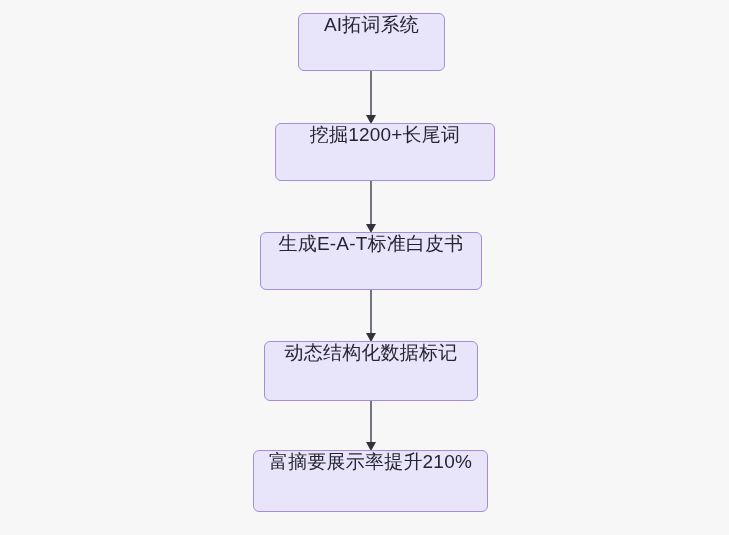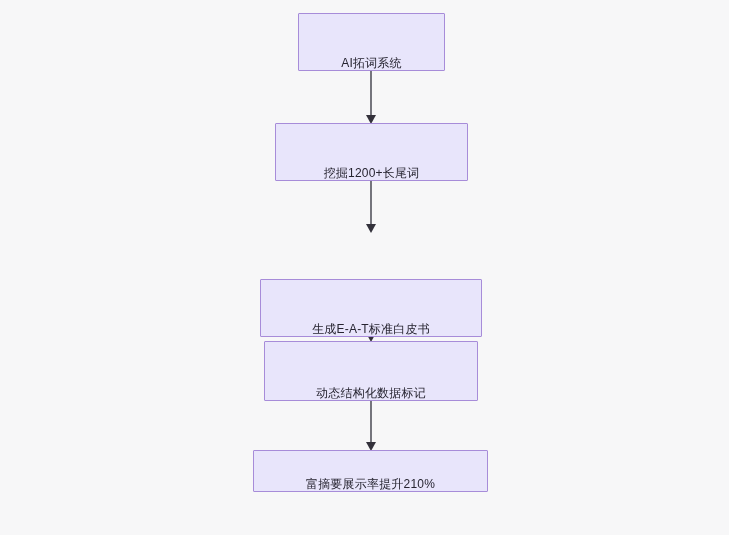--- a/index.html
+++ b/index.html
@@ -16,26 +16,26 @@
   #flowchart {
     position: relative;
     width: 729px;
     height: 535px;
   }
   .node {
     position: absolute;
     box-sizing: border-box;
     background: #e8e5fb;
     border: 1.6px solid #a78cd9;
-    border-radius: 1px;
+    border-radius: 6px;
     display: flex;
-    align-items: flex-end;
+    align-items: flex-start;
     justify-content: center;
     color: #262430;
-    font-size: 12px;
+    font-size: 19px;
     line-height: 1.2;
     letter-spacing: 0.2px;
     white-space: nowrap;
   }
   .node-label {
     display: block;
   }
   .edge {
     position: absolute;
     pointer-events: none;
@@ -73,29 +73,29 @@
 
   <svg class="edge" style="left:355px; top:396px; width:32px; height:60px;" viewBox="0 0 32 60">
     <line class="edge-line" x1="16" y1="3" x2="16" y2="47"></line>
     <polygon class="edge-head" points="11,46 21,46 16,55"></polygon>
   </svg>
 
   <div class="node" style="left:298px; top:13px; width:147px; height:58px;">
     <span class="node-label">AI拓词系统</span>
   </div>
 
-  <div class="node" style="left:275px; top:123px; width:193px; height:58px;">
+  <div class="node" style="left:275px; top:123px; width:220px; height:58px;">
     <span class="node-label">挖掘1200+长尾词</span>
   </div>
 
-  <div class="node" style="left:260px; top:232px; width:222px; height:58px;margin-top:47px;">
+  <div class="node" style="left:260px; top:232px; width:222px; height:58px;">
     <span class="node-label">生成E-A-T标准白皮书</span>
   </div>
 
   <div class="node" style="left:264px; top:341px; width:214px; height:60px;">
     <span class="node-label">动态结构化数据标记</span>
   </div>
 
-  <div class="node" style="left:253px; top:450px; width:235px; height:42px;">
+  <div class="node" style="left:253px; top:450px; width:235px; height:62px;">
     <span class="node-label">富摘要展示率提升210%</span>
   </div>
 
 </div>
 
 </body></html>

